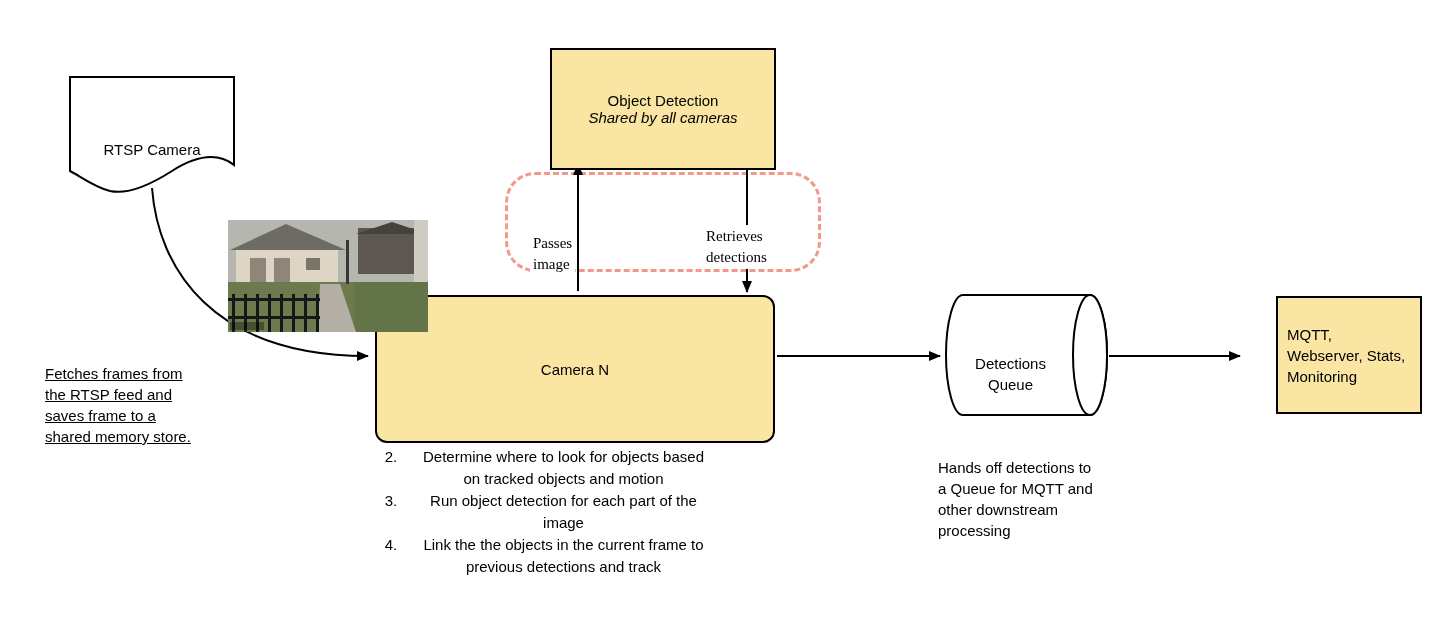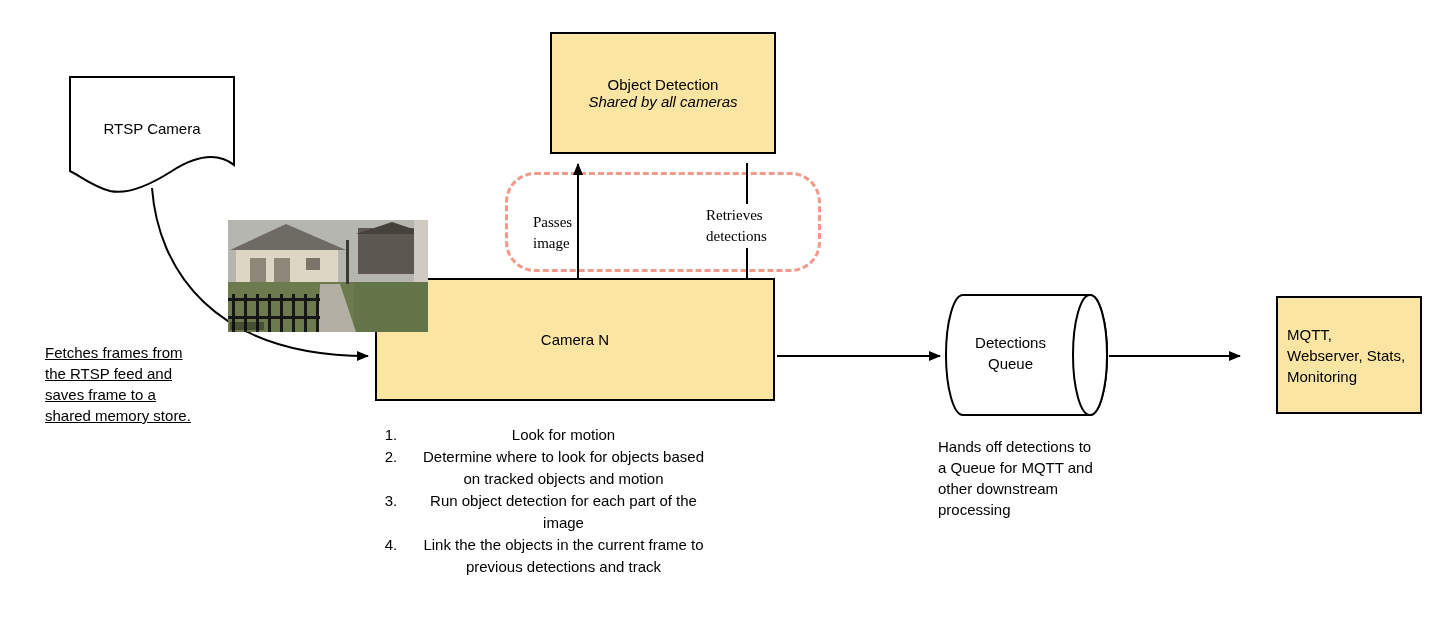--- a/index.html
+++ b/index.html
@@ -5,21 +5,21 @@
   html,body { margin:0; padding:0; background:#ffffff; }
   .canvas {
     position:relative; width:1448px; height:625px; background:#ffffff;
     font-family:"Liberation Sans","DejaVu Sans",sans-serif; color:#000;
     font-size:15px; overflow:hidden;
   }
   .abs { position:absolute; }
 
   
   .layer-arrows { z-index:1; }
-  .txt  { z-index:2; line-height:21px; }
+  .txt  { z-index:2; line-height:21px;margin-top:21px; }
   .node { z-index:3; }
   .photo{ z-index:4; }
   .dashed-region { z-index:0; }
 
   .node-yellow {
     background:#FBE5A3; border:2px solid #000; box-sizing:border-box;
     display:flex; flex-direction:column; align-items:center; justify-content:center;
     text-align:center;
   }
   .edge-label { white-space:pre-line; background:#ffffff; padding:1px 3px;font-family:Liberation Serif, serif; }
@@ -58,32 +58,32 @@
     <path d="M1109,356 L1240,356" fill="none" stroke="#000" stroke-width="2" marker-end="url(#ah)"></path>
   </svg>
 
   <div class="abs dashed-region" style="left:505px; top:172px; width:316px; height:100px;"></div>
 
   <svg class="abs node" style="left:68px; top:75px;" width="168" height="125" viewBox="0 0 168 125">
     <path d="M2,2 H166 V90 C148,76 126,82 104,96 C82,110 60,120 42,116 C26,112 12,101 2,96 Z" fill="#ffffff" stroke="#000" stroke-width="2"></path>
   </svg>
   <div class="abs txt" style="left:68px; top:118px; width:168px; text-align:center; z-index:3;">RTSP Camera</div>
 
-  <div class="abs node node-yellow" style="left:550px; top:32px; width:226px; height:122px;">
+  <div class="abs node node-yellow" style="left:550px; top:48px; width:226px; height:122px;">
     <div>Object Detection</div>
     <div class="italic">Shared by all cameras</div>
   </div>
 
   <div class="abs txt edge-label" style="left:530px; top:211px;">Passes
 image</div>
   <div class="abs txt edge-label" style="left:703px; top:204px;">Retrieves
 detections</div>
 
 
-  <div class="abs node node-yellow" style="left:375px; top:278px; width:400px; height:123px;">
+  <div class="abs node node-yellow" style="left:375px; top:295px; width:400px; height:148px;border-radius:12px;">
     <div>Camera N</div>
   </div>
 
   <svg class="abs photo" style="left:228px; top:220px;" width="200" height="112" viewBox="0 0 200 112">
     <g>
       <rect x="0" y="0" width="200" height="112" fill="#b6b6b0"></rect>
       <rect x="130" y="8" width="70" height="46" fill="#5c5750"></rect>
       <polygon points="128,14 164,2 200,14" fill="#45423c"></polygon>
       <rect x="186" y="0" width="14" height="72" fill="#cfcbc2"></rect>
       <polygon points="2,30 58,4 118,30" fill="#6e6a64"></polygon>

